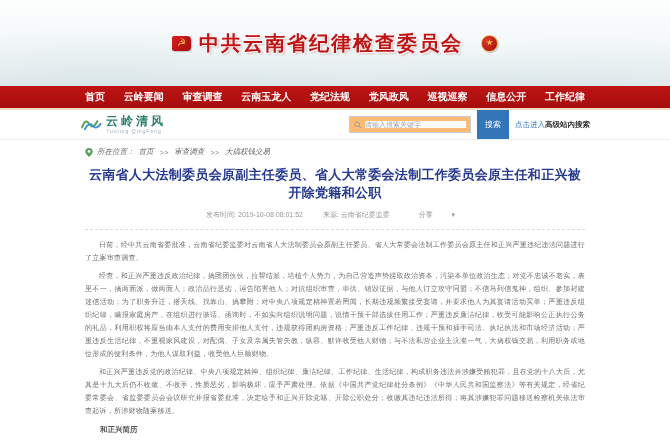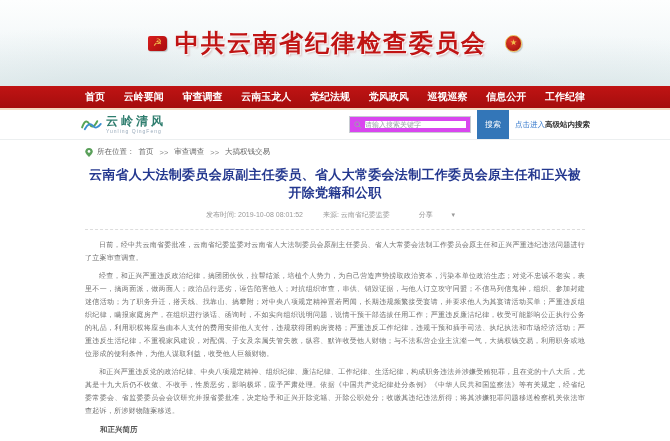--- a/index.html
+++ b/index.html
@@ -11,21 +11,21 @@
     height:86px; position:relative;
     background:
       radial-gradient(55% 120% at 15% 115%, rgba(165,190,196,.28), transparent 70%),
       radial-gradient(45% 100% at 55% 120%, rgba(160,188,194,.22), transparent 72%),
       radial-gradient(50% 110% at 88% 118%, rgba(170,195,200,.25), transparent 70%),
       linear-gradient(180deg,#fdfefe 0%,#f2f7f8 60%,#e9f1f2 100%);
     display:flex; align-items:center; justify-content:center; gap:18px;
   }
   .banner-group{ display:flex; align-items:center; gap:8px; }
   .banner-title{
-    color:#c01414; font-size:24px; font-weight:bold; letter-spacing:2px;
+    color:#c01414; font-size:20px; font-weight:bold; letter-spacing:2px;
     text-shadow:1px 1px 0 rgba(255,255,255,.9), 2px 2px 2px rgba(150,30,30,.25);
   }
   .emblem-flag{
     width:19px; height:15px; background:linear-gradient(135deg,#d81e1e,#a80d0d);
     border-radius:2px 4px 4px 2px; display:inline-flex; align-items:center; justify-content:center;
     color:#f2c14e; font-size:10px; line-height:1; box-shadow:1px 1px 1px rgba(0,0,0,.2);
   }
   .emblem-national{
     width:17px; height:17px; border-radius:50%;
     background:radial-gradient(circle at 35% 30%,#e03a2a,#9e0b0b);
@@ -45,34 +45,34 @@
   
   .subheader{ height:30px; border-bottom:1px solid #eceff0; display:flex; align-items:center; }
   .subheader-inner{ width:510px; margin:0 auto; display:flex; align-items:center; justify-content:space-between; }
   .logo{ display:flex; align-items:center; gap:4px; }
   .logo-texts{ display:flex; flex-direction:column; line-height:1; }
   .logo-title{ font-size:12px; color:#2e7d6e; font-weight:bold; letter-spacing:3px;
     font-family:"Liberation Serif","DejaVu Serif",serif; }
   .logo-sub{ font-size:5px; color:#9ab; letter-spacing:1px; margin-top:2px; }
   .search-area{ display:flex; align-items:center; gap:6px; }
   .search-box{ display:flex; align-items:center; width:122px; height:17px;
-    border:1px solid #c7ccd1; background:#d946ef; padding:0 4px; gap:3px; }
+    border:1px solid #c7ccd1; background:#fdba74; padding:0 4px; gap:3px; }
   .search-box input{ border:0; outline:0; flex:1; font-size:7px; color:#333; min-width:0;
     font-family:inherit; }
   .search-box input::placeholder{ color:#9aa1a8; }
   .search-btn{ height:29px; padding:0 8px; background:#3376b8; color:#fff; border:0;
     font-size:8px; cursor:pointer; font-family:inherit; }
   .adv{ font-size:7.5px; white-space:nowrap; }
   .adv-link{ color:#3377cc; cursor:pointer; }
   .adv-label{ color:#333; font-weight:bold; }
 
   
   .content{ width:500px; margin:0 auto; }
   .breadcrumb{ display:flex; align-items:center; gap:4px; padding:7px 0 6px 0;
-    font-size:7.5px; color:#666; }
+    font-size:7.5px; color:#666;font-style:italic; }
   .breadcrumb .sep{ color:#888; margin:0 2px; }
   .crumb{ cursor:pointer; }
 
   .article-title{ text-align:center; color:#24388f; font-weight:bold; font-size:13px;
     letter-spacing:.3px; margin-top:3px; }
   .article-meta{ text-align:center; font-size:7px; color:#999; margin-top:8px; }
   .article-meta span{ margin:0 9px; }
   .share{ cursor:pointer; }
   .meta-divider{ border-bottom:1px dashed #ddd; margin-top:9px; }
 

